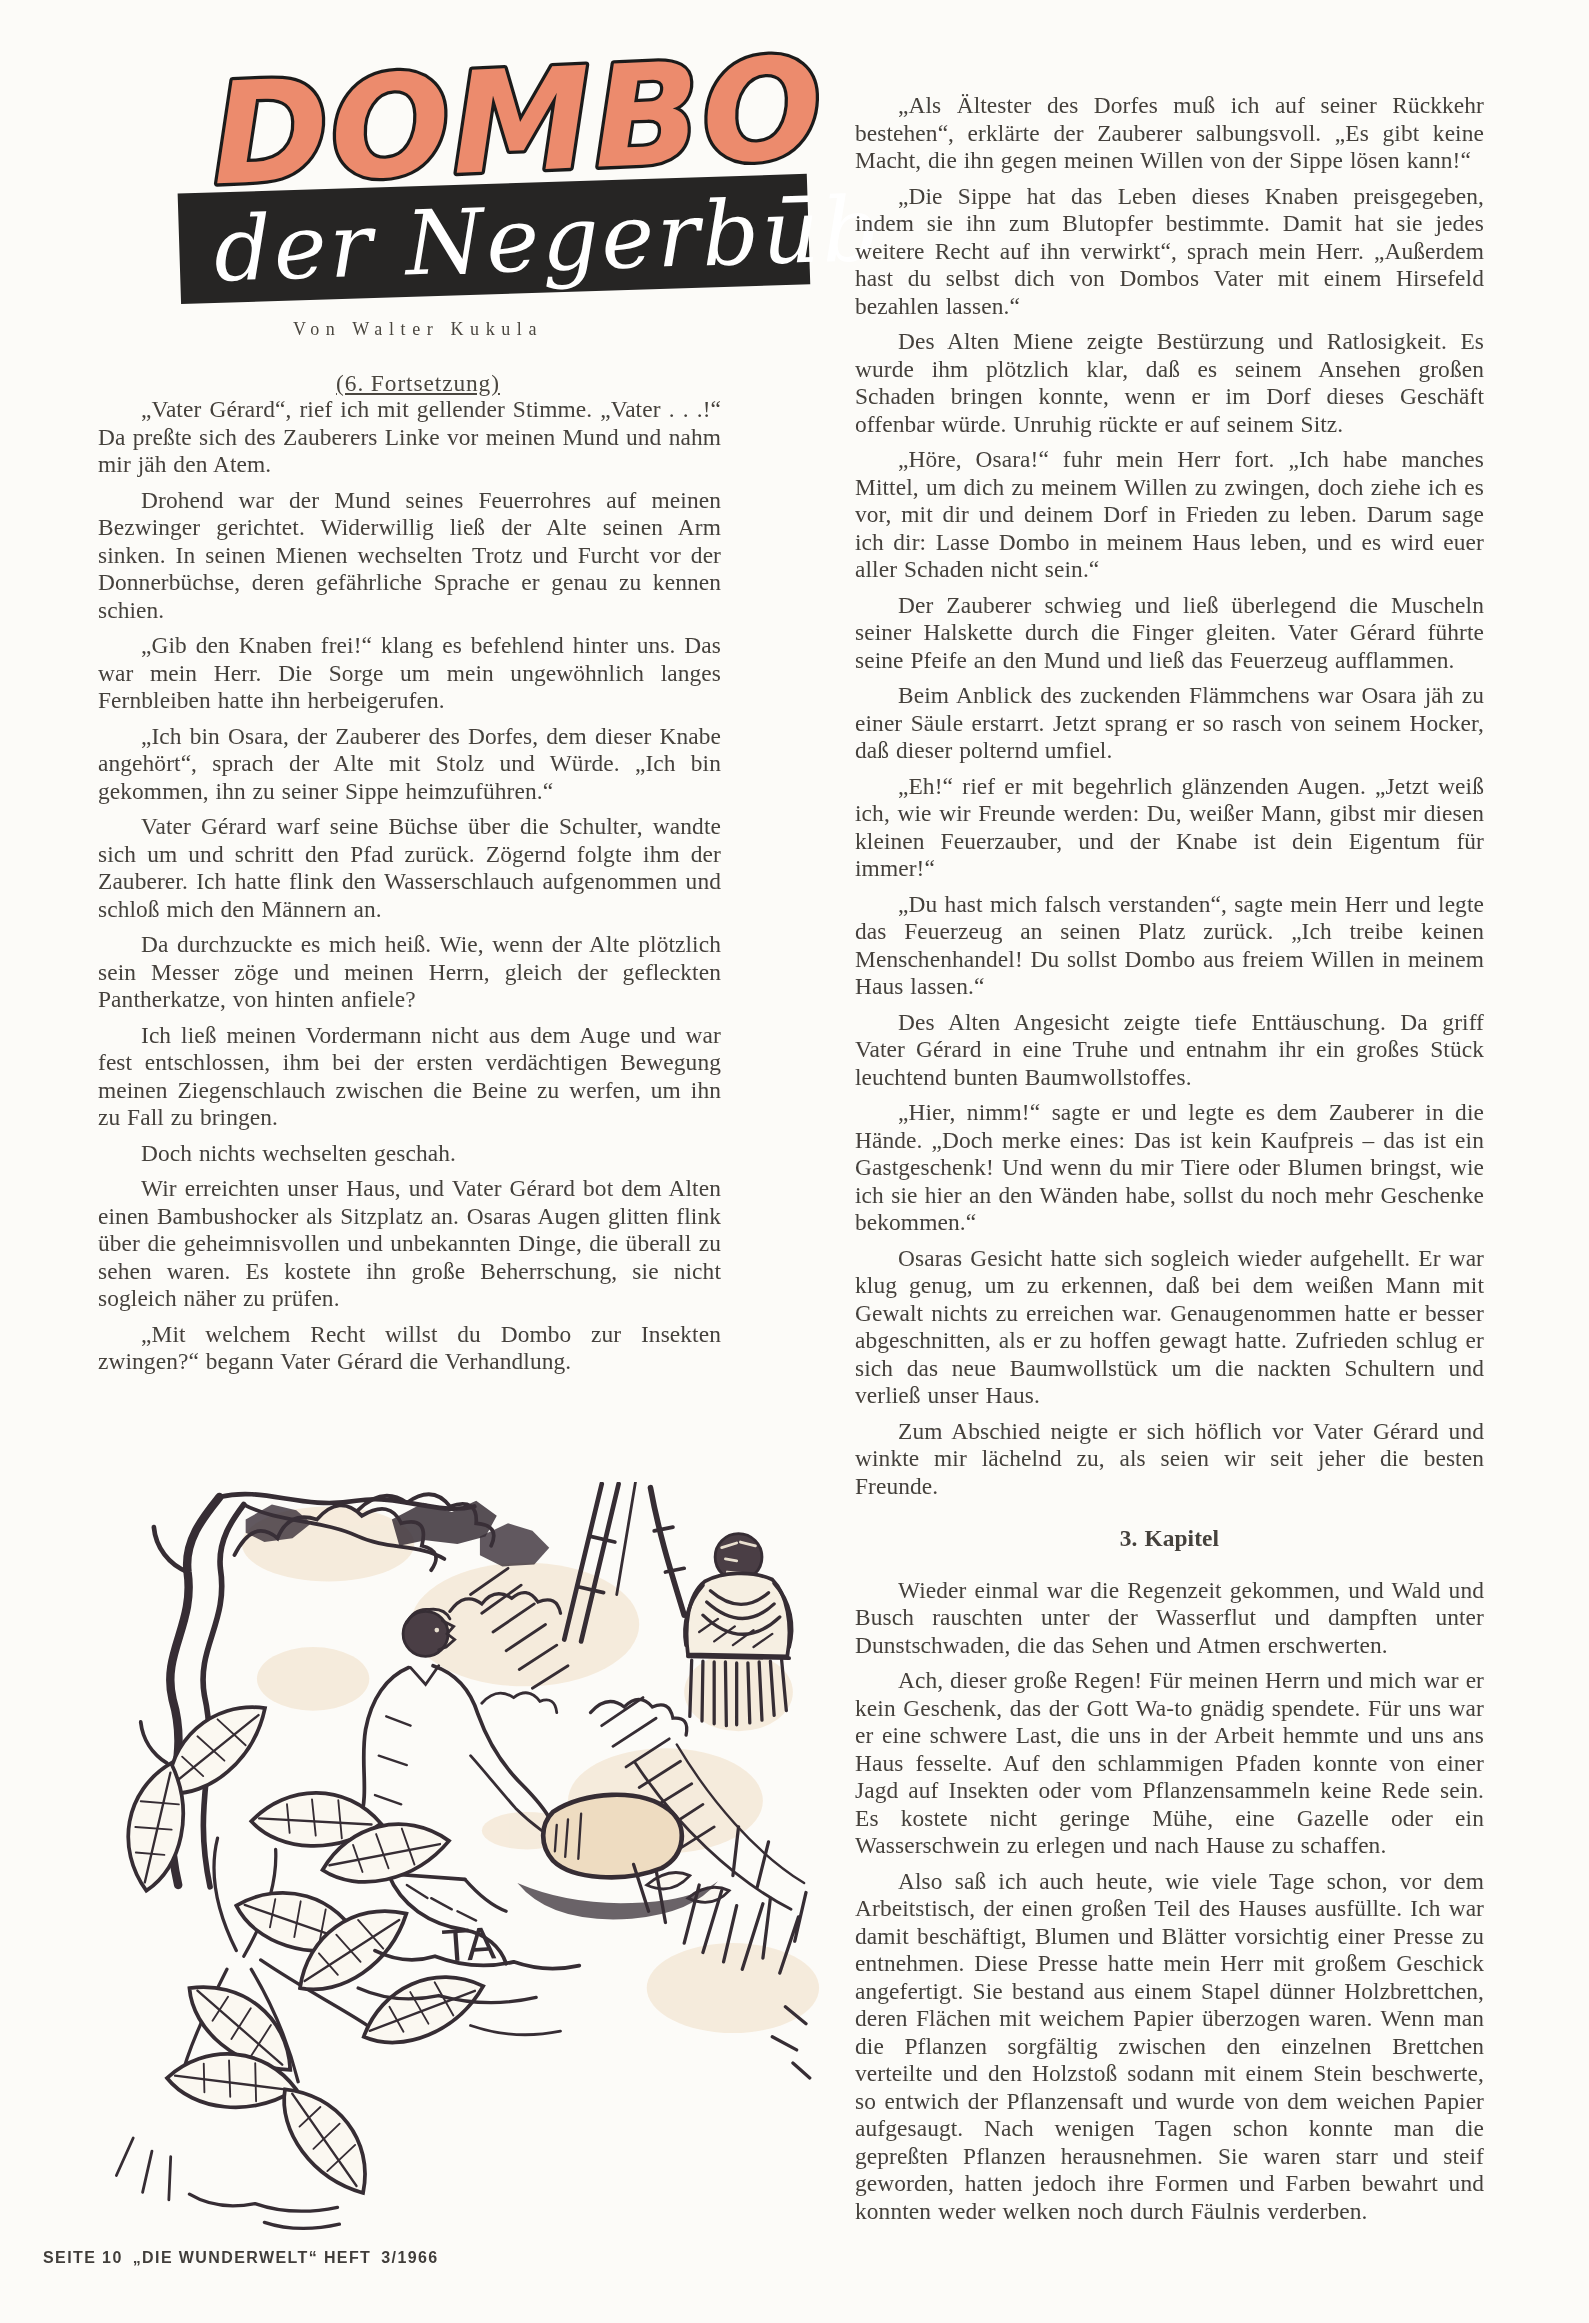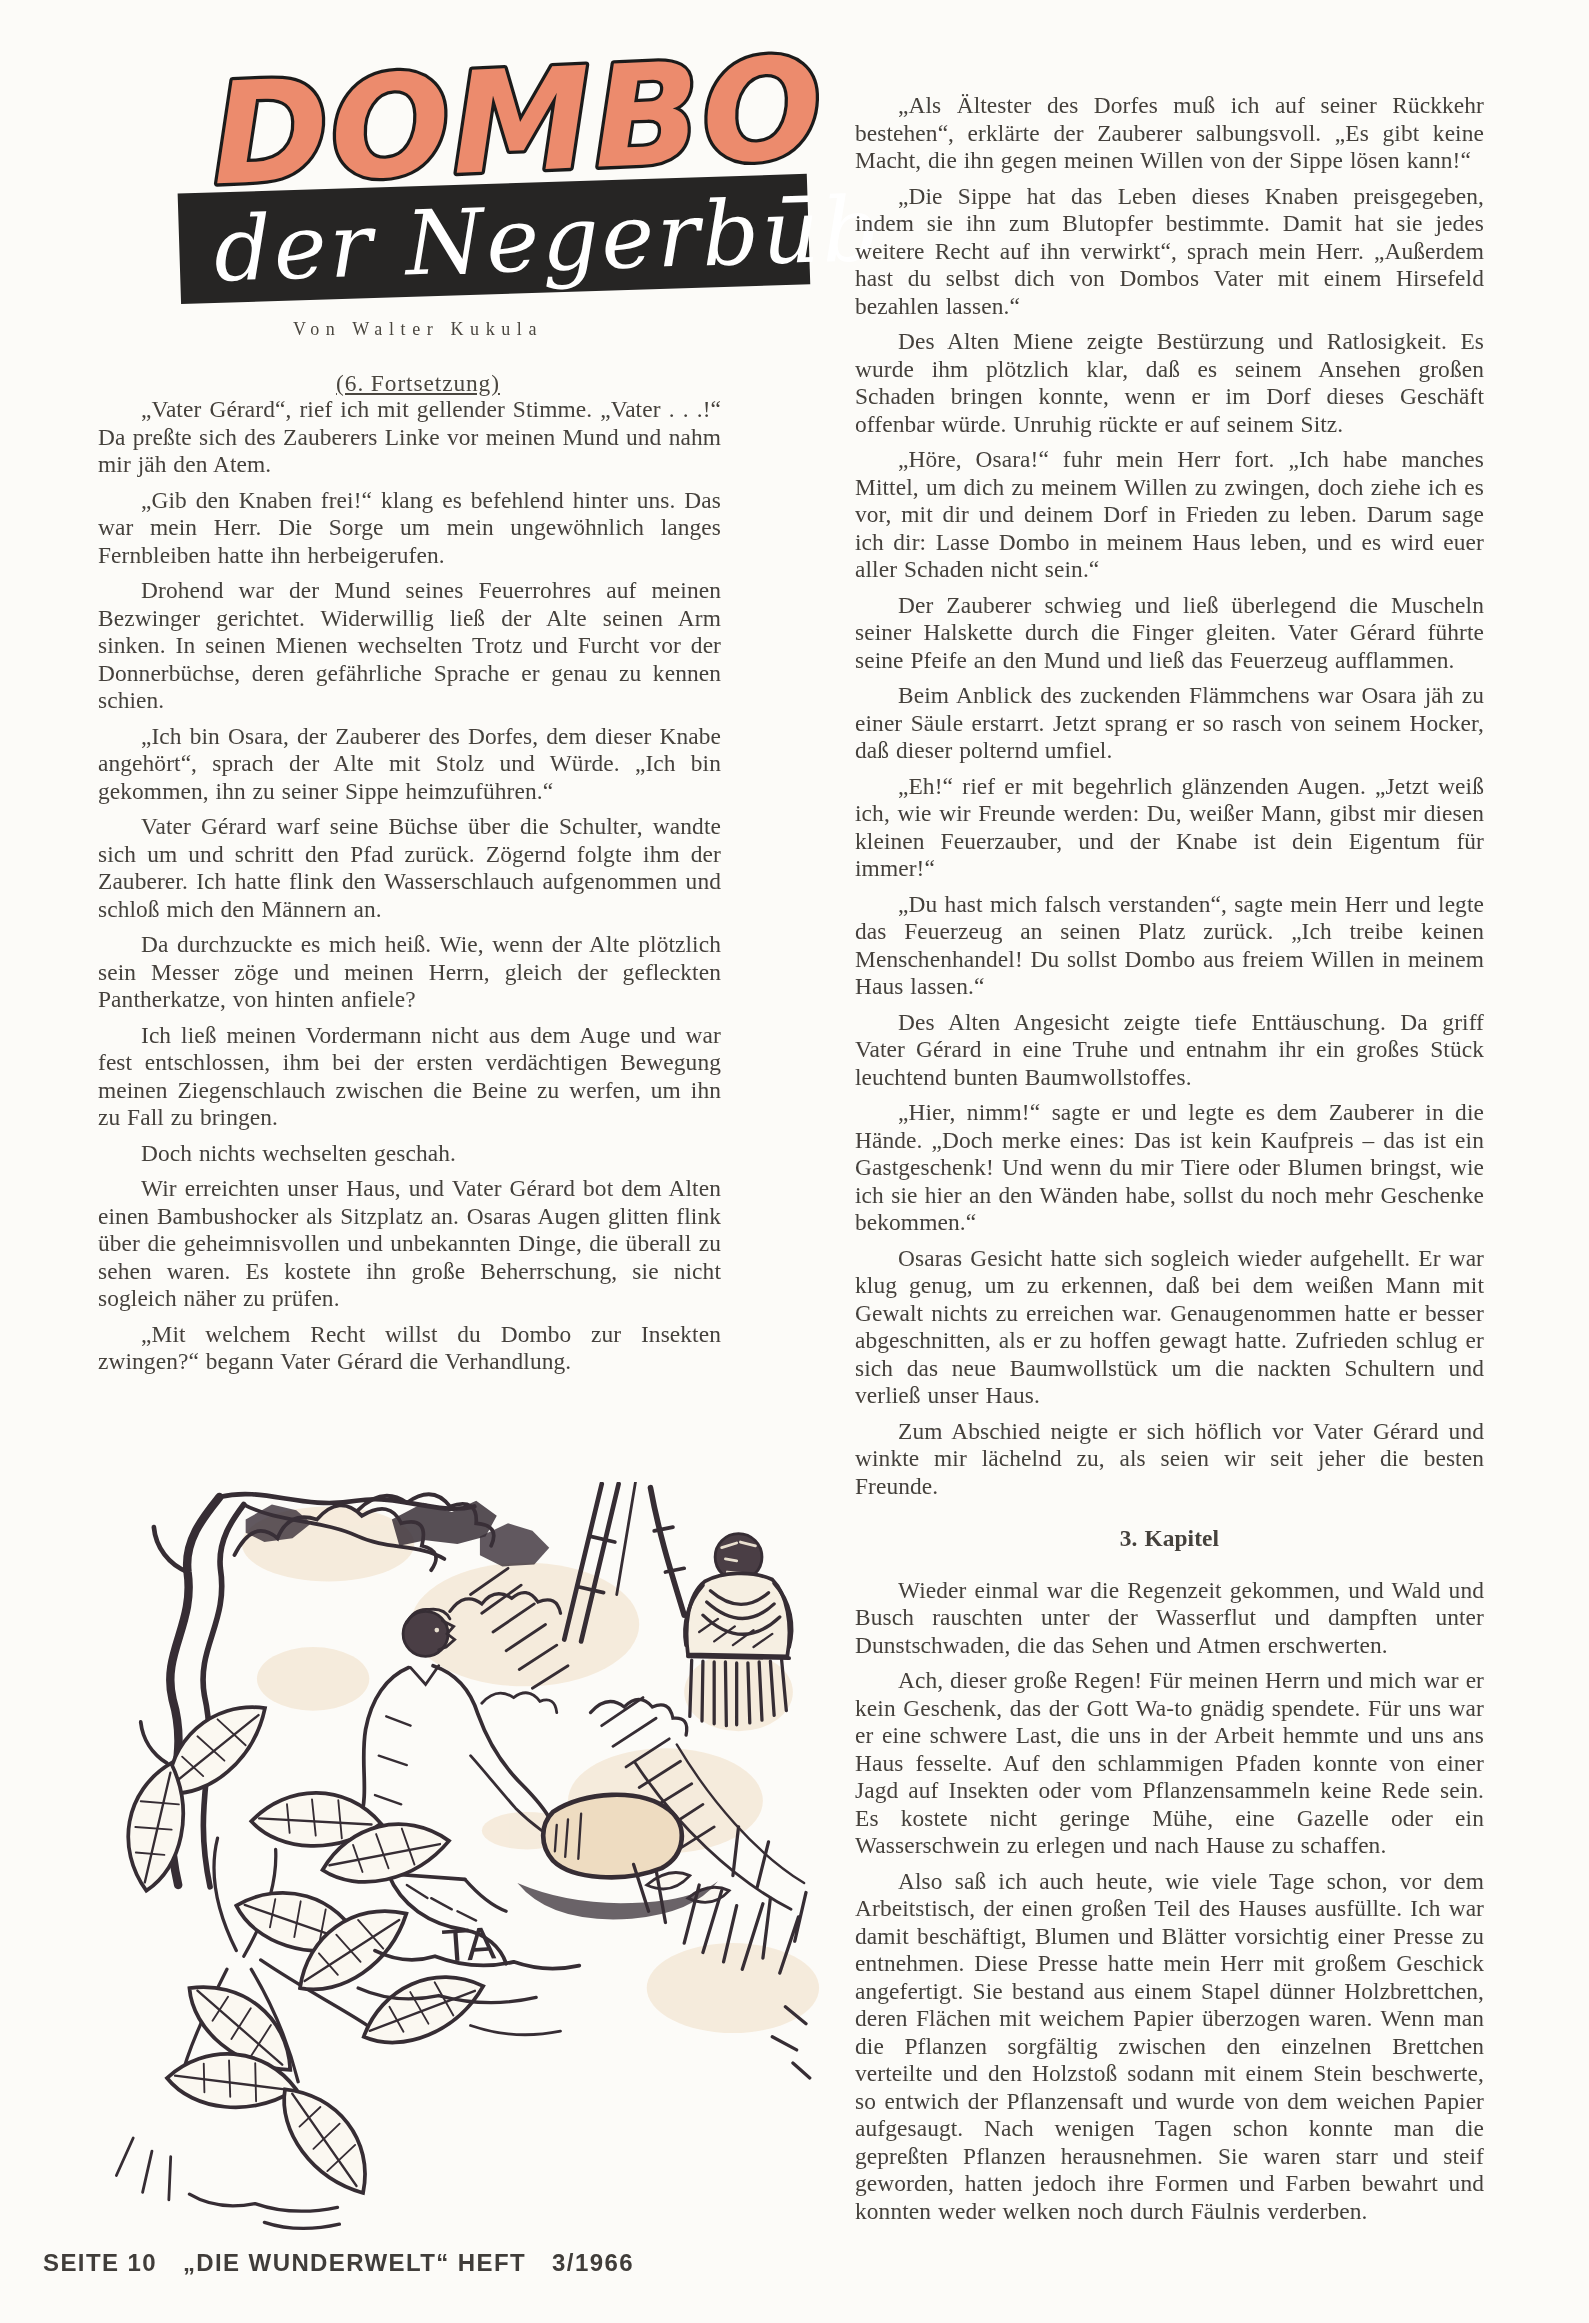--- a/index.html
+++ b/index.html
@@ -14,22 +14,22 @@
   .col{position:absolute;}
   .col-left{left:90px;top:388px;width:639px;}
   .col-right{left:847px;top:84px;width:645px;}
   .col p{margin:8px;text-indent:43px;font-size:23.4px;line-height:27.5px;text-align:justify;
          letter-spacing:0.1px;word-spacing:0.9px;}
   .col p.chapter-heading{text-indent:0;text-align:center;font-weight:700;margin:25px 0 24px;}
   
   .illustration{position:absolute;left:77px;top:1482px;width:744px;height:776px;}
   .illu-svg{width:100%;height:100%;}
   
-  .footer{position:absolute;left:43px;top:2249px;display:inline-flex;gap:26px;
-          font-family:"Liberation Sans",sans-serif;font-weight:700;font-size:24px;
+  .footer{position:absolute;left:43px;top:2249px;display:inline-flex;gap:10px;
+          font-family:"Liberation Sans",sans-serif;font-weight:700;font-size:16px;
           letter-spacing:1.4px;color:#403d3a;white-space:nowrap;justify-content:space-between;}
 </style>
 </head>
 <body>
 
 <div class="page">
 
   <div class="masthead">
     <svg class="logo-svg" width="731" height="281" viewBox="0 0 780 300">
       <g transform="rotate(-2.5 400 100)">
@@ -40,22 +40,22 @@
         <text x="132" y="256" font-family="DejaVu Serif, serif" font-style="italic" font-size="95" letter-spacing="3" fill="#ffffff">der Negerbūb</text>
       </g>
     </svg>
     <div class="byline">Von Walter Kukula</div>
     <div class="installment">(6. Fortsetzung)</div>
   </div>
 
   <div class="col col-left">
 
   <p>„Vater Gérard“, rief ich mit gellender Stimme. „Vater . . .!“ Da preßte sich des Zauberers Linke vor meinen Mund und nahm mir jäh den Atem.</p>
+      <p>Drohend war der Mund seines Feuerrohres auf meinen Bezwinger gerichtet. Widerwillig ließ der Alte seinen Arm sinken. In seinen Mienen wechselten Trotz und Furcht vor der Donnerbüchse, deren gefährliche Sprache er genau zu kennen schien.</p>
       <p>„Gib den Knaben frei!“ klang es befehlend hinter uns. Das war mein Herr. Die Sorge um mein ungewöhnlich langes Fernbleiben hatte ihn herbeigerufen.</p>
-      <p>Drohend war der Mund seines Feuerrohres auf meinen Bezwinger gerichtet. Widerwillig ließ der Alte seinen Arm sinken. In seinen Mienen wechselten Trotz und Furcht vor der Donnerbüchse, deren gefährliche Sprache er genau zu kennen schien.</p>
       <p>„Ich bin Osara, der Zauberer des Dorfes, dem dieser Knabe angehört“, sprach der Alte mit Stolz und Würde. „Ich bin gekommen, ihn zu seiner Sippe heimzuführen.“</p>
       <p>Vater Gérard warf seine Büchse über die Schulter, wandte sich um und schritt den Pfad zurück. Zögernd folgte ihm der Zauberer. Ich hatte flink den Wasserschlauch aufgenommen und schloß mich den Männern an.</p>
       <p>Da durchzuckte es mich heiß. Wie, wenn der Alte plötzlich sein Messer zöge und meinen Herrn, gleich der gefleckten Pantherkatze, von hinten anfiele?</p>
       <p>Ich ließ meinen Vordermann nicht aus dem Auge und war fest entschlossen, ihm bei der ersten verdächtigen Bewegung meinen Ziegenschlauch zwischen die Beine zu werfen, um ihn zu Fall zu bringen.</p>
       <p>Doch nichts wechselten geschah.</p>
       <p>Wir erreichten unser Haus, und Vater Gérard bot dem Alten einen Bambushocker als Sitzplatz an. Osaras Augen glitten flink über die geheimnisvollen und unbekannten Dinge, die überall zu sehen waren. Es kostete ihn große Beherrschung, sie nicht sogleich näher zu prüfen.</p>
       <p>„Mit welchem Recht willst du Dombo zur Insekten zwingen?“ begann Vater Gérard die Verhandlung.</p>
     </div>
 
   <div class="col col-right">

